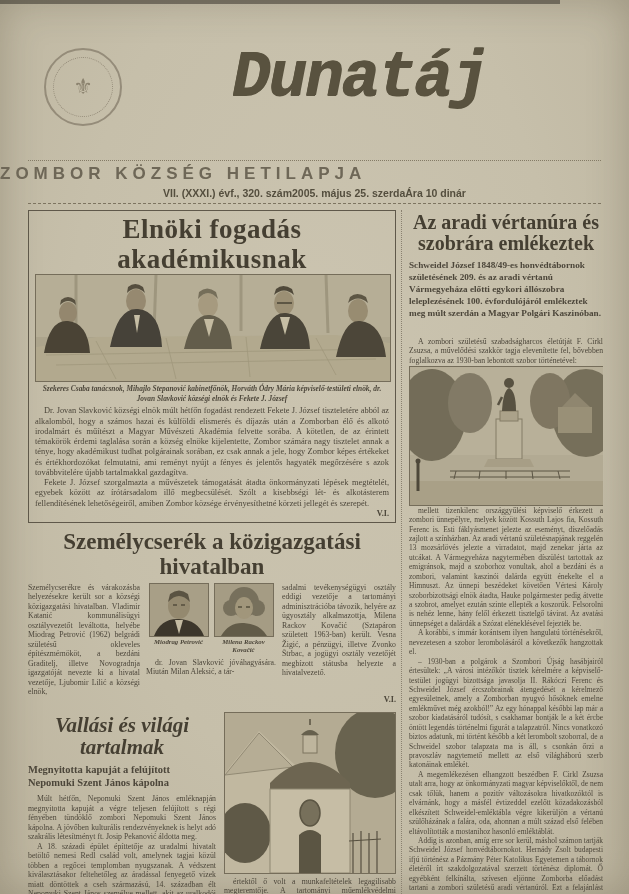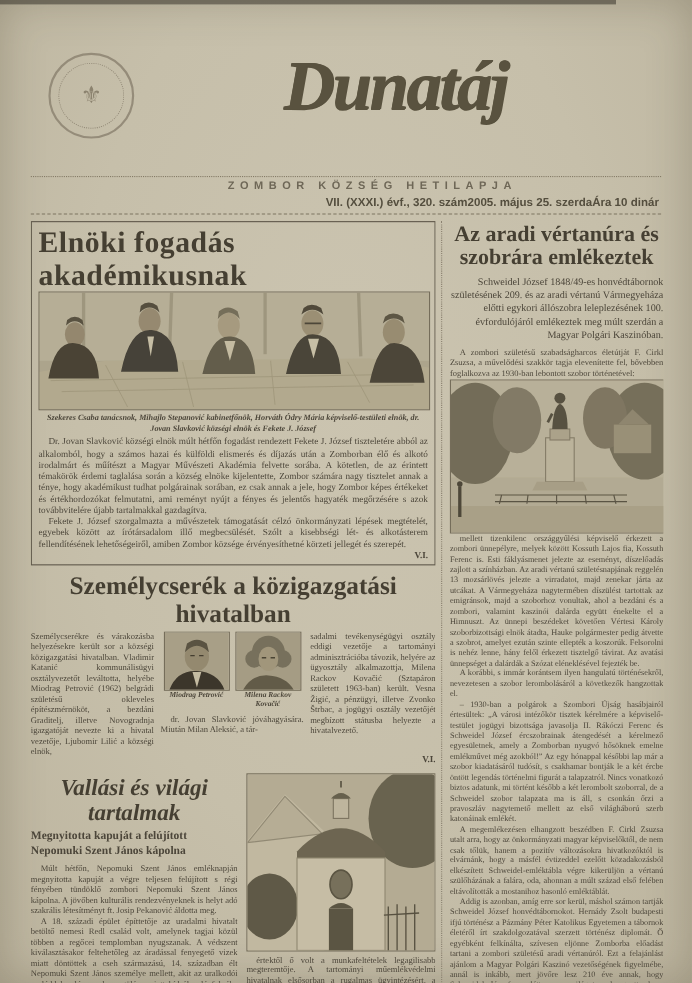--- a/index.html
+++ b/index.html
@@ -10,43 +10,43 @@
         font-family:"Liberation Serif","DejaVu Serif",serif;color:#4c463a;}
   .scan-edge{position:absolute;top:0;left:0;width:560px;height:4px;background:#2c2820;opacity:.5;}
 
   
   .masthead{position:relative;padding-top:42px;height:118px;}
   .seal{position:absolute;left:44px;top:48px;width:74px;height:74px;border:2px solid #8d8472;
         border-radius:50%;opacity:.85;}
   .seal-inner{position:absolute;left:7px;top:7px;right:7px;bottom:7px;border:1px dotted #8d8472;
         border-radius:50%;display:flex;align-items:center;justify-content:center;
         font-size:22px;color:#837a66;}
-  .logo{margin-left:90px;text-align:center;font-family:Liberation Serif, serif;
+  .logo{margin-left:90px;text-align:center;font-family:Liberation Mono, monospace;
         font-weight:bold;font-style:italic;font-size:64px;line-height:72px;color:#59523f;
         letter-spacing:-2px;text-shadow:1px 0 0 #59523f,0 1px 0 #59523f;}
   .rule-dot{border-top:1px dotted #847b66;margin:0 28px;}
   .rule-dash{border-top:1px dashed #7d7460;margin:0 28px;}
-  .subtitle{text-align:center;font-family:"Liberation Sans",sans-serif;font-weight:bold;
-        font-size:10px;letter-spacing:5px;color:#6e6757;margin:3px 0 2px;padding-left:48px;}
-  .infobar{display:flex;justify-content:flex-end;margin:0 28px;padding:1px 2px 4px;
+  .subtitle{text-align:left;font-family:"Liberation Sans",sans-serif;font-weight:bold;
+        font-size:17px;letter-spacing:5px;color:#6e6757;margin:3px 0 2px;}
+  .infobar{display:flex;justify-content:center;margin:0 28px;padding:1px 2px 4px;
         font-family:"Liberation Sans",sans-serif;font-weight:bold;font-size:10.5px;color:#544e3e;}
 
   
   .content{display:flex;gap:0;padding:6px 26px 0 28px;}
   .left-col{width:368px;height:716px;overflow:hidden;}
   .right-col{flex:1;height:716px;border-left:1px dotted #8a8170;margin-left:5px;padding-left:7px;
         display:flex;flex-direction:column;overflow:hidden;}
 
   h1,h2{font-family:"Liberation Serif",serif;color:#453f32;margin:0;}
   p{margin:0;text-indent:9px;}
   .just{text-align:justify;}
 
   
   .box-article{border:1.6px solid #5f584a;padding:3px 6px 4px;}
-  .box-article h1{font-size:27px;line-height:30px;letter-spacing:.5px;}
+  .box-article h1{font-size:27px;line-height:30px;text-align:center;letter-spacing:.5px;}
   .photo{display:block;border:1px solid #756d5a;}
   .cap{font-size:7.4px;font-weight:bold;font-style:italic;text-align:center;line-height:1.3;
        margin:2px 0 3px;text-indent:0;}
   .box-body p{font-size:8.4px;line-height:1.22;}
   .sig{text-align:right;font-weight:bold;font-size:8.2px;text-indent:0;}
 
   
   .sz-head{font-size:23px;line-height:25px;text-align:center;margin:6px 0 4px;}
   .sz-cols{display:flex;gap:6px;height:122px;overflow:hidden;}
   .sz-col{font-size:7.8px;line-height:1.22;}
@@ -64,21 +64,21 @@
   .b-left{width:188px;display:flex;flex-direction:column;}
   .b-left h2{font-size:21px;line-height:22px;text-align:center;margin:2px 0 5px;font-style:italic;}
   .subhead{font-size:10.5px;font-weight:bold;line-height:1.25;margin:0 0 5px;
         text-indent:0;}
   .b-text{flex:1;overflow:hidden;font-size:7.8px;line-height:1.22;}
   .b-right{flex:1;display:flex;flex-direction:column;}
   .b-right .b-text{margin-top:3px;}
 
   
   .aradi-head{font-size:20px;line-height:21px;text-align:center;margin:2px 0 6px;}
-  .lead{font-weight:normal;font-size:9.2px;line-height:1.3;text-align:right;margin-bottom:5px;
+  .lead{font-weight:bold;font-size:9.2px;line-height:1.3;text-align:left;margin-bottom:17px;
         text-indent:0;}
   .aradi-top p{font-size:7.7px;line-height:1.25;}
   .aradi-cap{font-size:7.8px;font-style:italic;text-align:center;line-height:1.25;margin:2px 0 3px;
         text-indent:0;}
   .aradi-bottom{flex:1;overflow:hidden;}
   .aradi-bottom p{font-size:7.5px;line-height:1.26;}
   svg{display:block;}
 </style>
 </head>
 <body>
@@ -147,21 +147,21 @@
               <ellipse cx="322" cy="36" rx="10" ry="12" fill="#93866c"></ellipse>
                 <path d="M312,28 q10,-9 20,0 l-2,-6 q-9,-6 -16,0 z" fill="#4e4737"></path>
               <path d="M300,82 q8,-38 24,-36 q22,2 26,36 z" fill="#3b352a"></path>
             </g>
             <rect width="354" height="106" fill="#b9b098" opacity=".14"></rect>
           </svg>
         </div>
         <div class="cap">Szekeres Csaba tanácsnok, Mihajlo Stepanović kabinetfőnök, Horváth Ódry Mária képviselő-testületi elnök, dr. Jovan Slavković községi elnök és Fekete J. József</div>
         <div class="box-body">
           <p class="just">Dr. Jovan Slavković községi elnök múlt hétfőn fogadást rendezett Fekete J. József tiszteletére abból az alkalomból, hogy a számos hazai és külföldi elismerés és díjazás után a Zomborban élő és alkotó irodalmárt és műítészt a Magyar Művészeti Akadémia felvette sorába. A kötetlen, de az érintett témakörök érdemi taglalása során a község elnöke kijelentette, Zombor számára nagy tisztelet annak a ténye, hogy akadémikust tudhat polgárainak sorában, ez csak annak a jele, hogy Zombor képes értékeket és értékhordozókat felmutatni, ami reményt nyújt a fényes és jelentős hagyaték megőrzésére s azok továbbvitelére újabb tartalmakkal gazdagítva.</p>
-          <p class="just">Fekete J. József szorgalmazta a művészetek támogatását célzó önkormányzati lépések megtételét, egyebek között az írótársadalom illő megbecsülését. Szólt a kisebbségi lét- és alkotásterem fellendítésének lehetőségeiről, amiben Zombor községe érvényesíthetné körzeti jellegét és szerepét.</p>
+          <p class="just">Fekete J. József szorgalmazta a művészetek támogatását átadta önkormányzati lépések megtételét, egyebek között az írótársadalom illő megbecsülését. Szólt a kisebbségi lét- és alkotásterem fellendítésének lehetőségeiről, amiben Zombor községe érvényesíthetné körzeti jellegét és szerepét.</p>
         </div>
         <div class="sig">V.I.</div>
       </div>
 
       <div>
         <h2 class="sz-head">Személycserék a közigazgatási hivatalban</h2>
         <div class="sz-cols">
           <div class="sz-col sz-c1 just">Személycserékre és várakozásba helyezésekre került sor a községi közigazgatási hivatalban. Vladimir Katanić kommunálisügyi osztályvezetőt leváltotta, helyébe Miodrag Petrović (1962) belgrádi születésű okleveles építészmérnököt, a bezdáni Graditelj, illetve Novogradnja igazgatóját nevezte ki a hivatal vezetője, Ljubomir Lilić a községi elnök,</div>
           <div class="sz-col sz-c2">
             <div class="portraits">

